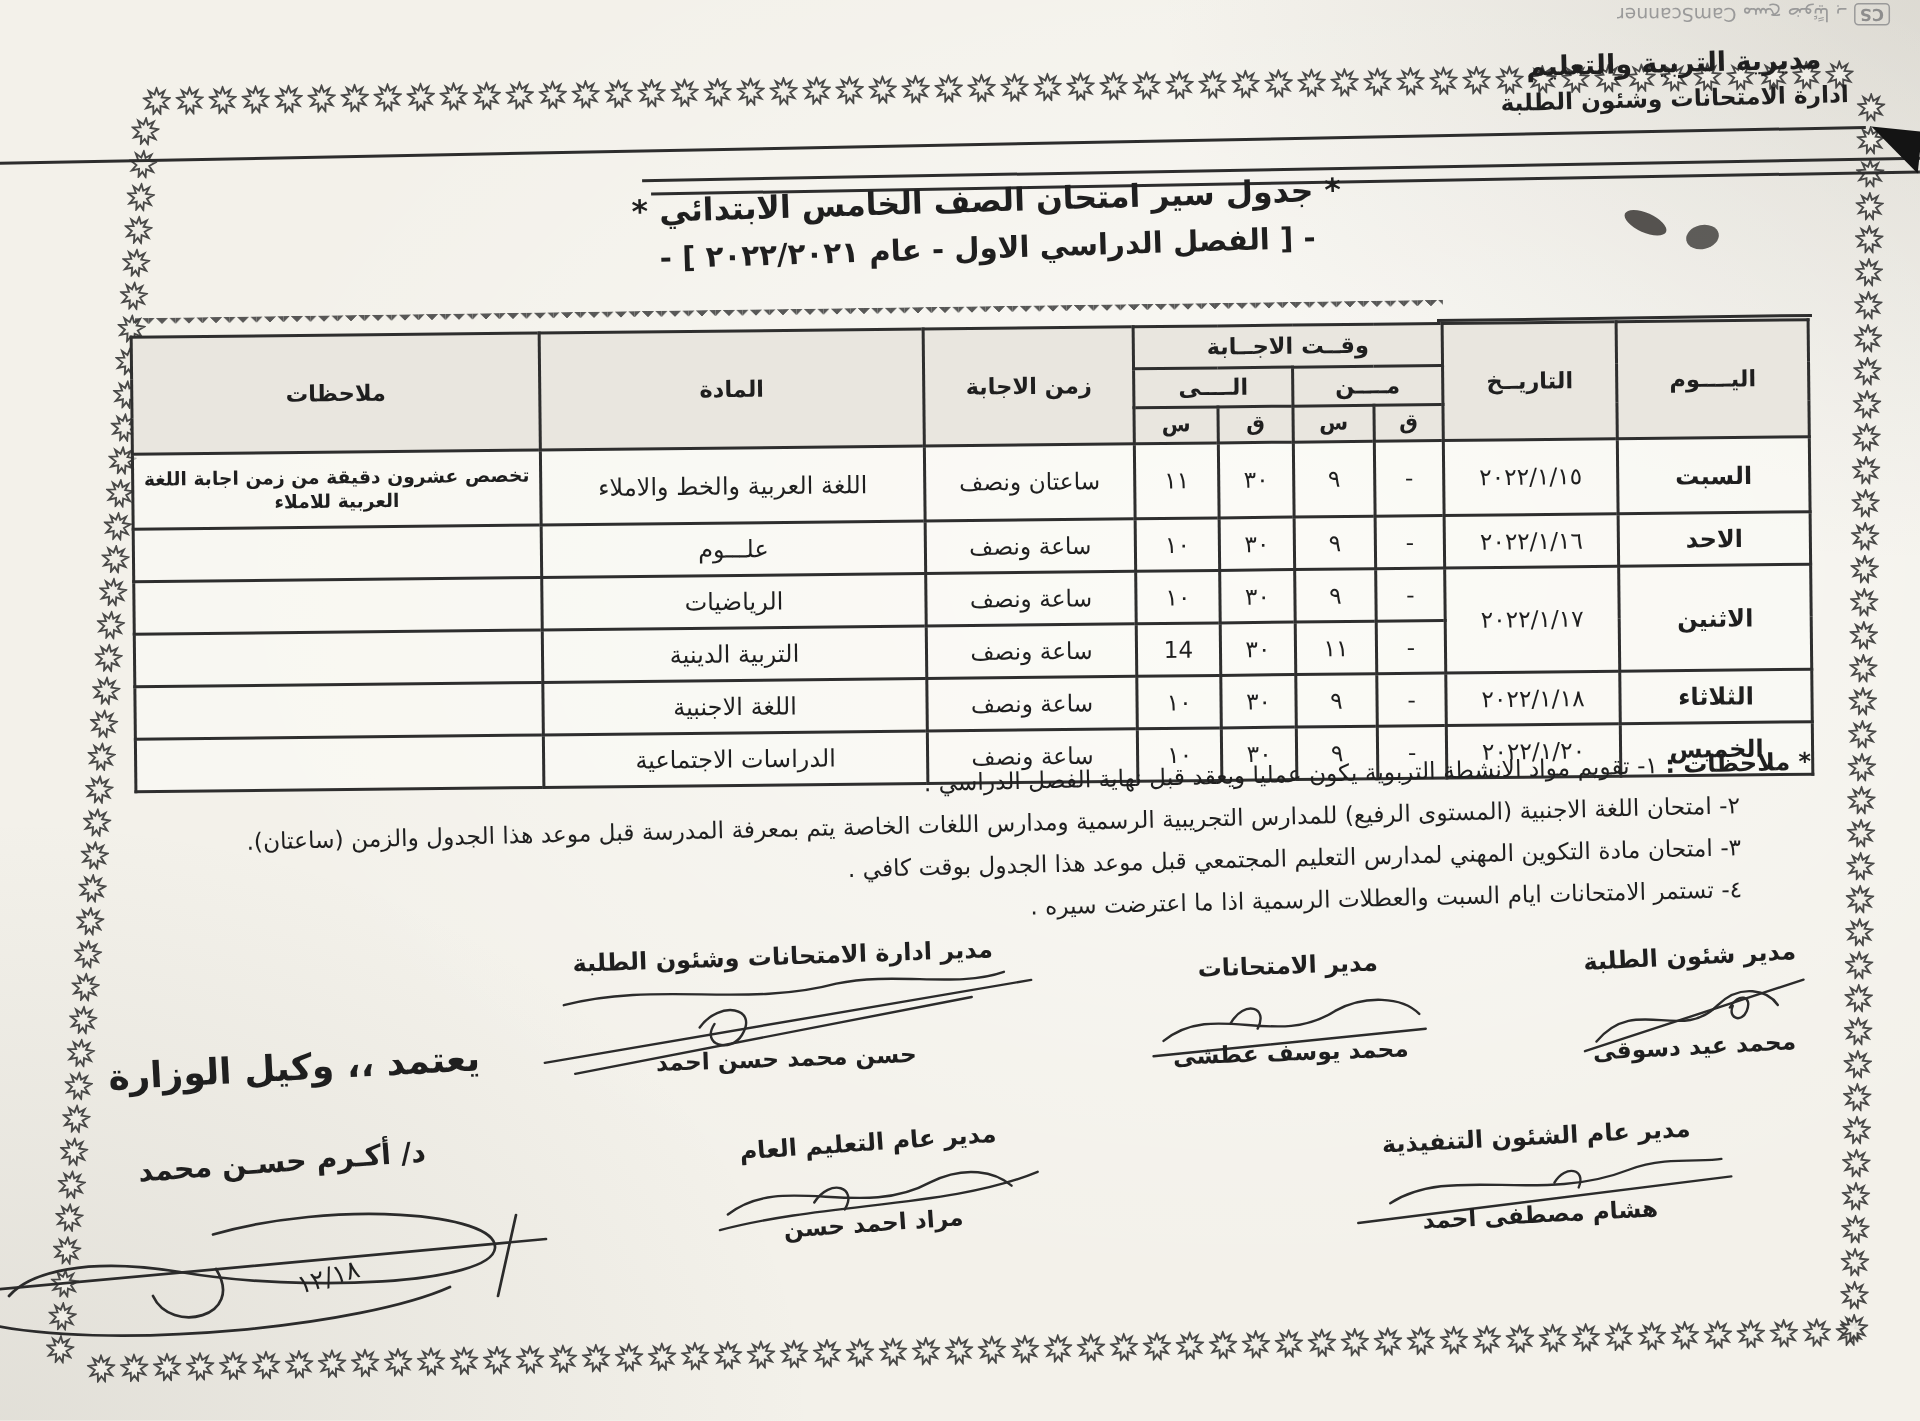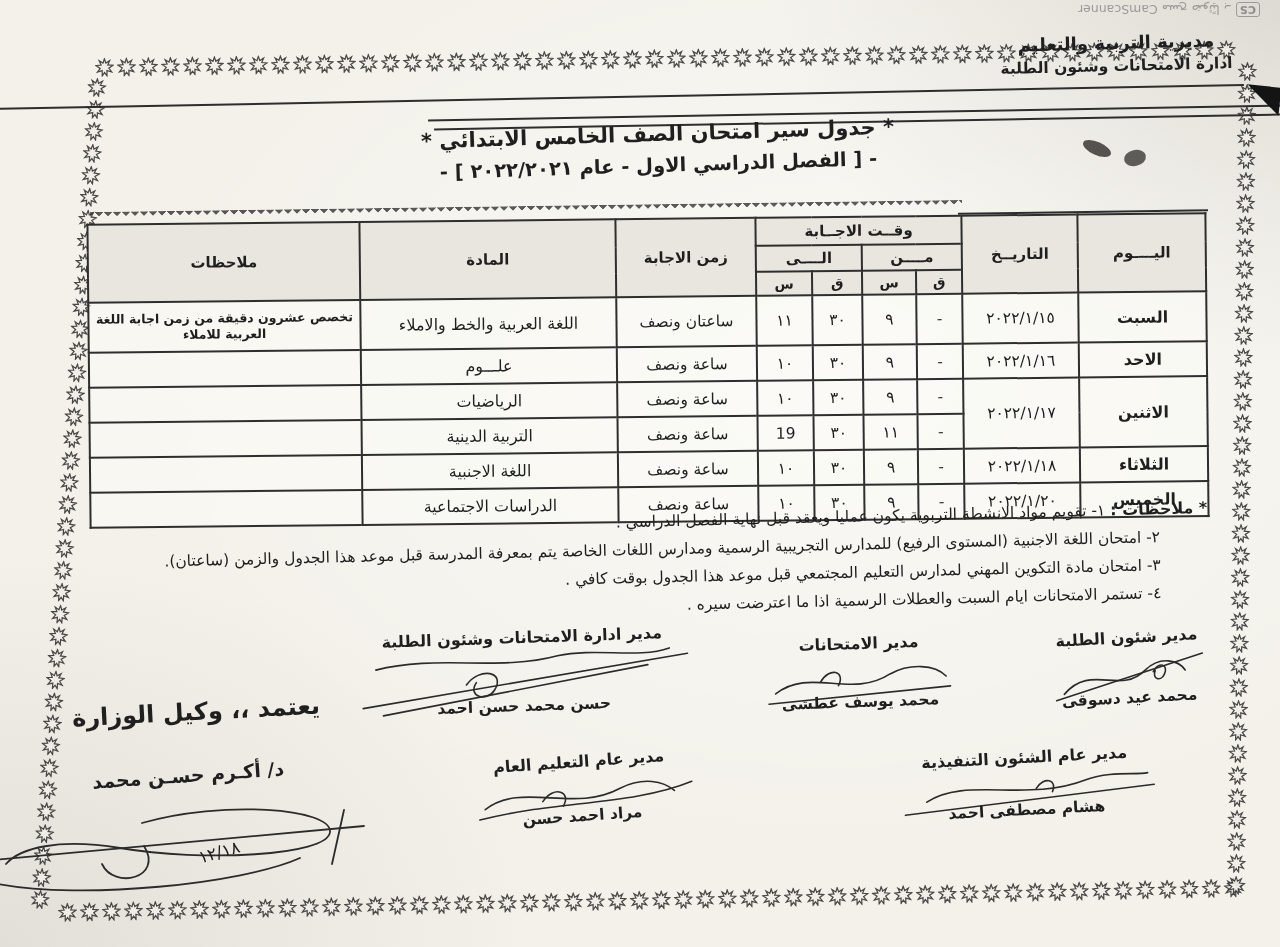--- a/index.html
+++ b/index.html
@@ -726,21 +726,21 @@
     <td>٣٠</td>
     <td>١٠</td>
     <td>ساعة ونصف</td>
     <td class="subject-cell">الرياضيات</td>
     <td class="notes-cell"></td>
   </tr>
   <tr class="body-row dashed-top">
     <td>-</td>
     <td>١١</td>
     <td>٣٠</td>
-    <td>19</td>
+    <td>14</td>
     <td>ساعة ونصف</td>
     <td class="subject-cell">التربية الدينية</td>
     <td class="notes-cell"></td>
   </tr>
   <tr class="body-row">
     <td class="day-cell">الثلاثاء</td>
     <td class="date-cell">٢٠٢٢/١/١٨</td>
     <td>-</td>
     <td>٩</td>
     <td>٣٠</td>

